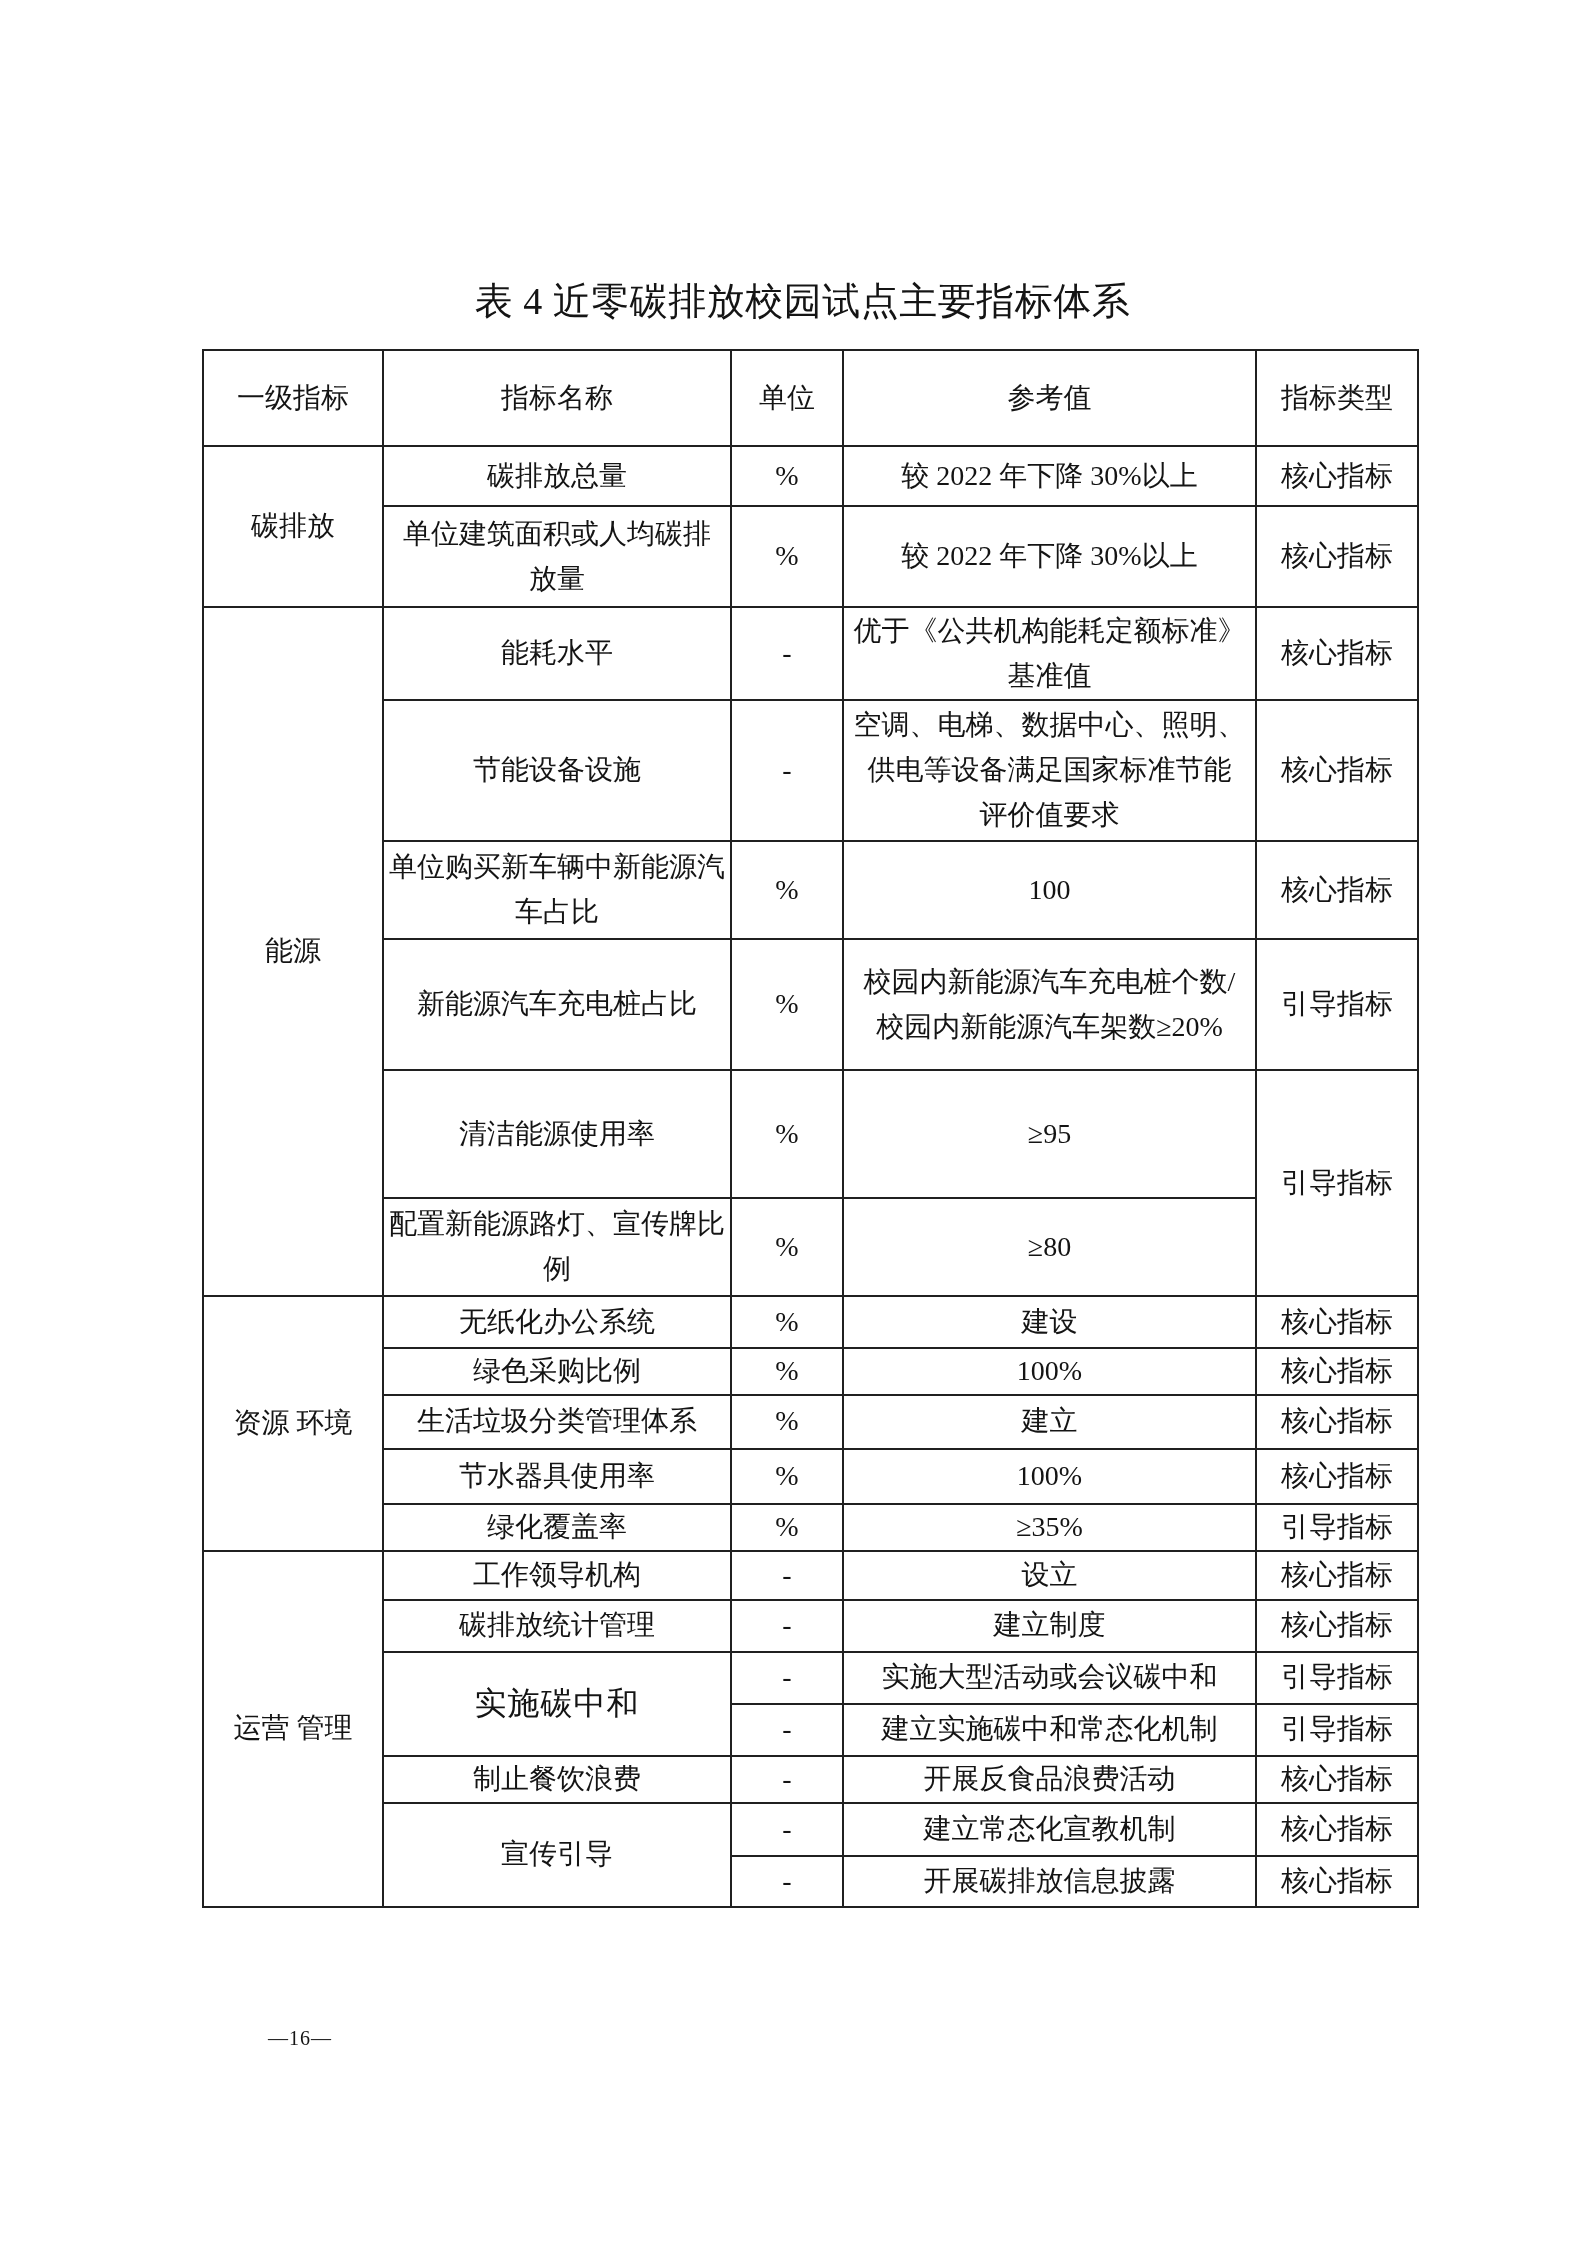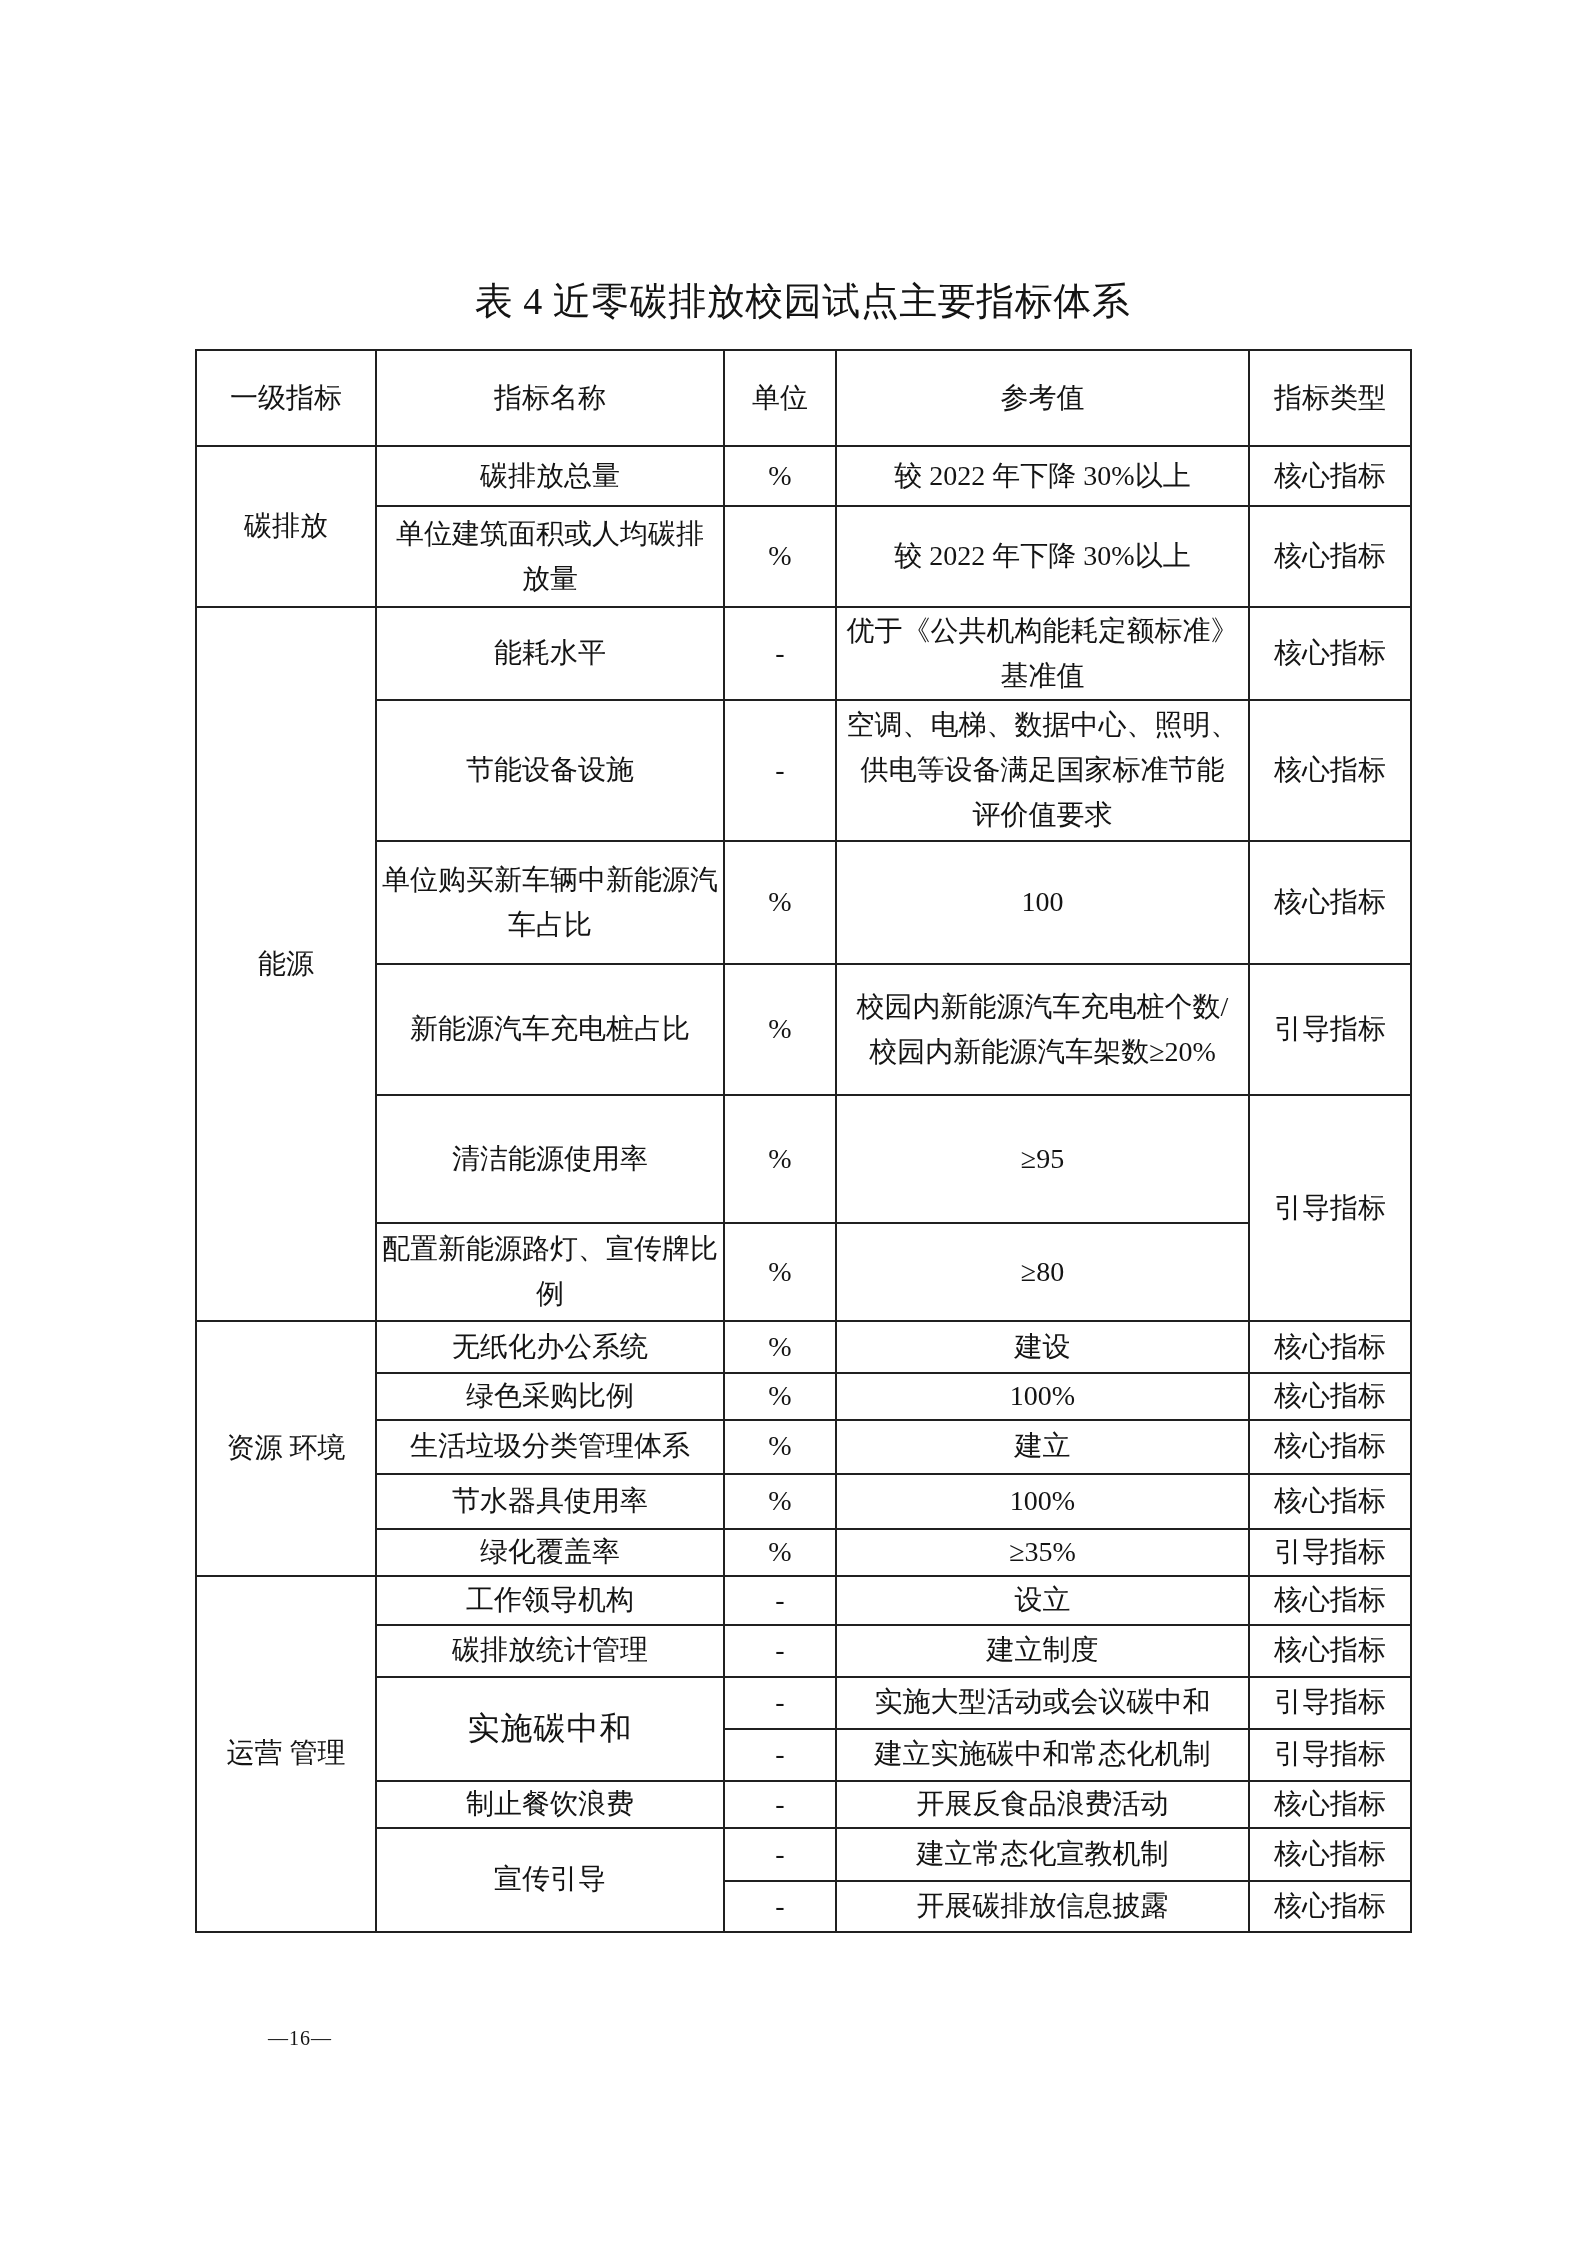--- a/index.html
+++ b/index.html
@@ -5,21 +5,21 @@
   html,body{margin:0;padding:0;}
   body{
     width:1587px;height:2245px;background:#ffffff;position:relative;overflow:hidden;
     font-family:"Liberation Serif","DejaVu Serif",serif;color:#141414;
   }
   .doc-title{
     position:absolute;left:195px;top:279px;width:1215px;
     text-align:center;font-size:38px;line-height:1.2;letter-spacing:.5px;white-space:nowrap;
   }
   table.tbl{
-    position:absolute;left:195px;top:349px;width:1215px;
+    position:absolute;left:202px;top:349px;width:1215px;
     border-collapse:collapse;table-layout:fixed;
   }
   .tbl th,.tbl td{
     border:2px solid #202020;text-align:center;vertical-align:middle;
     font-weight:normal;font-size:28px;line-height:1.6;padding:0;white-space:pre-line;
     overflow:hidden;
   }
   td.hei{
     font-family:"Liberation Sans","DejaVu Sans",sans-serif;
     font-size:32px;letter-spacing:1px;
@@ -74,21 +74,21 @@
           <td>核心指标</td>
         </tr>
         <tr style="height: 141px;">
           <td>节能设备设施</td>
           <td>-</td>
           <td>空调、电梯、数据中心、照明、
 供电等设备满足国家标准节能
 评价值要求</td>
           <td>核心指标</td>
         </tr>
-        <tr style="height: 123px; margin-left: 36px;">
+        <tr style="height: 98px; margin-left: 36px;">
           <td>单位购买新车辆中新能源汽
 车占比</td>
           <td>%</td>
           <td>100</td>
           <td>核心指标</td>
         </tr>
         <tr style="height: 131px;">
           <td>新能源汽车充电桩占比</td>
           <td>%</td>
           <td>校园内新能源汽车充电桩个数/

